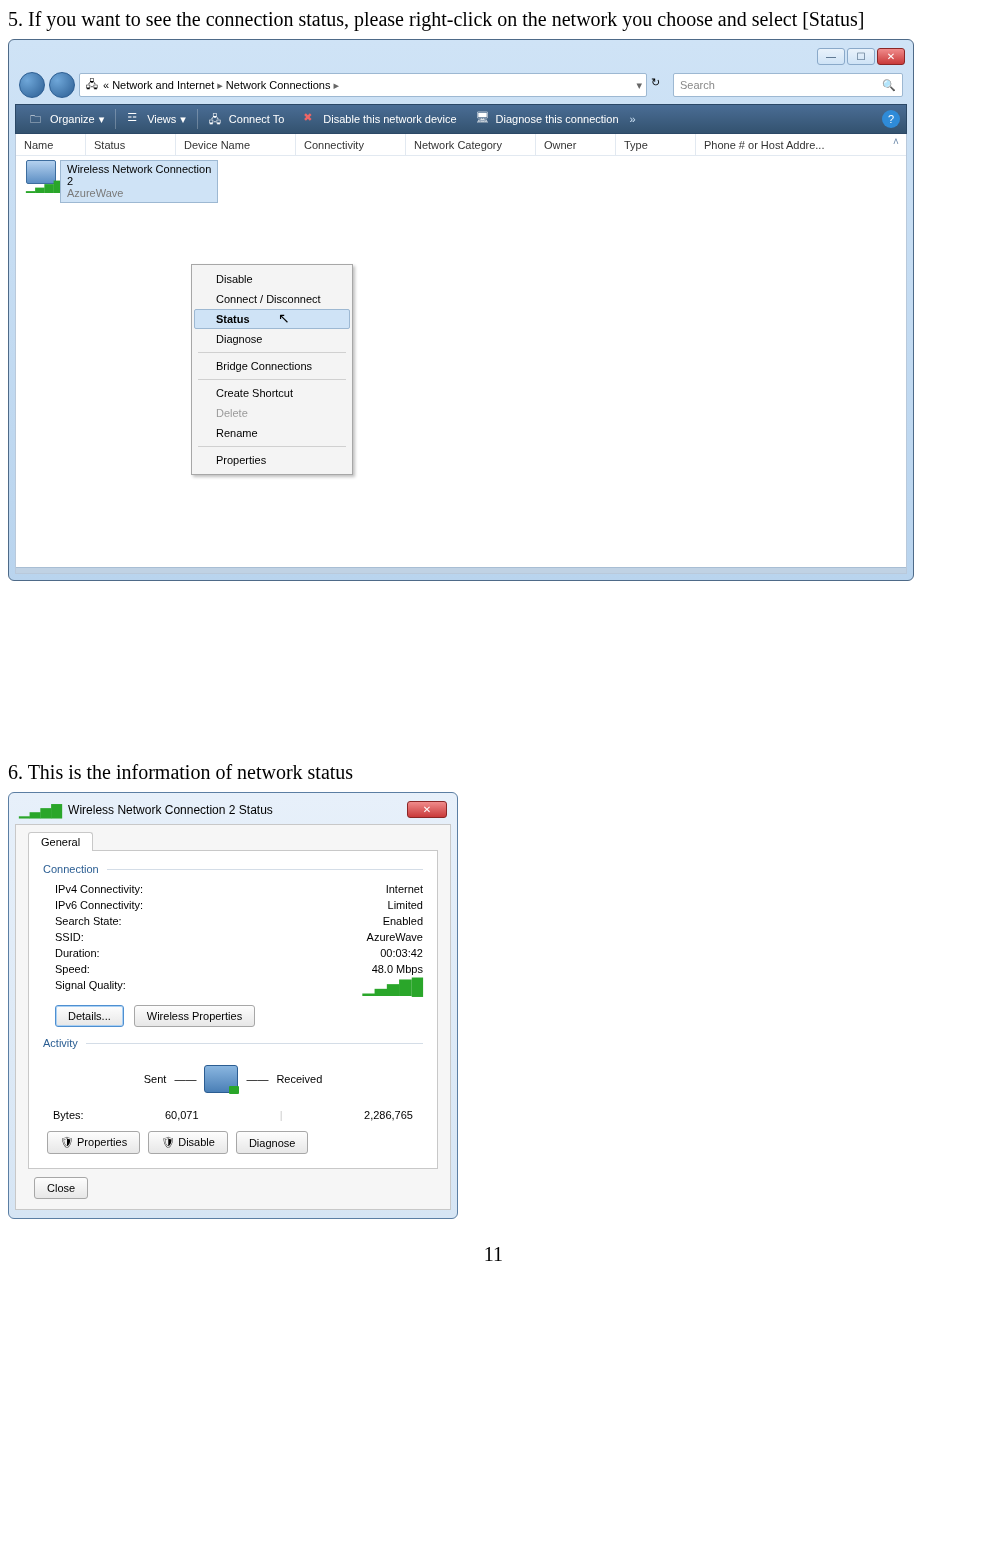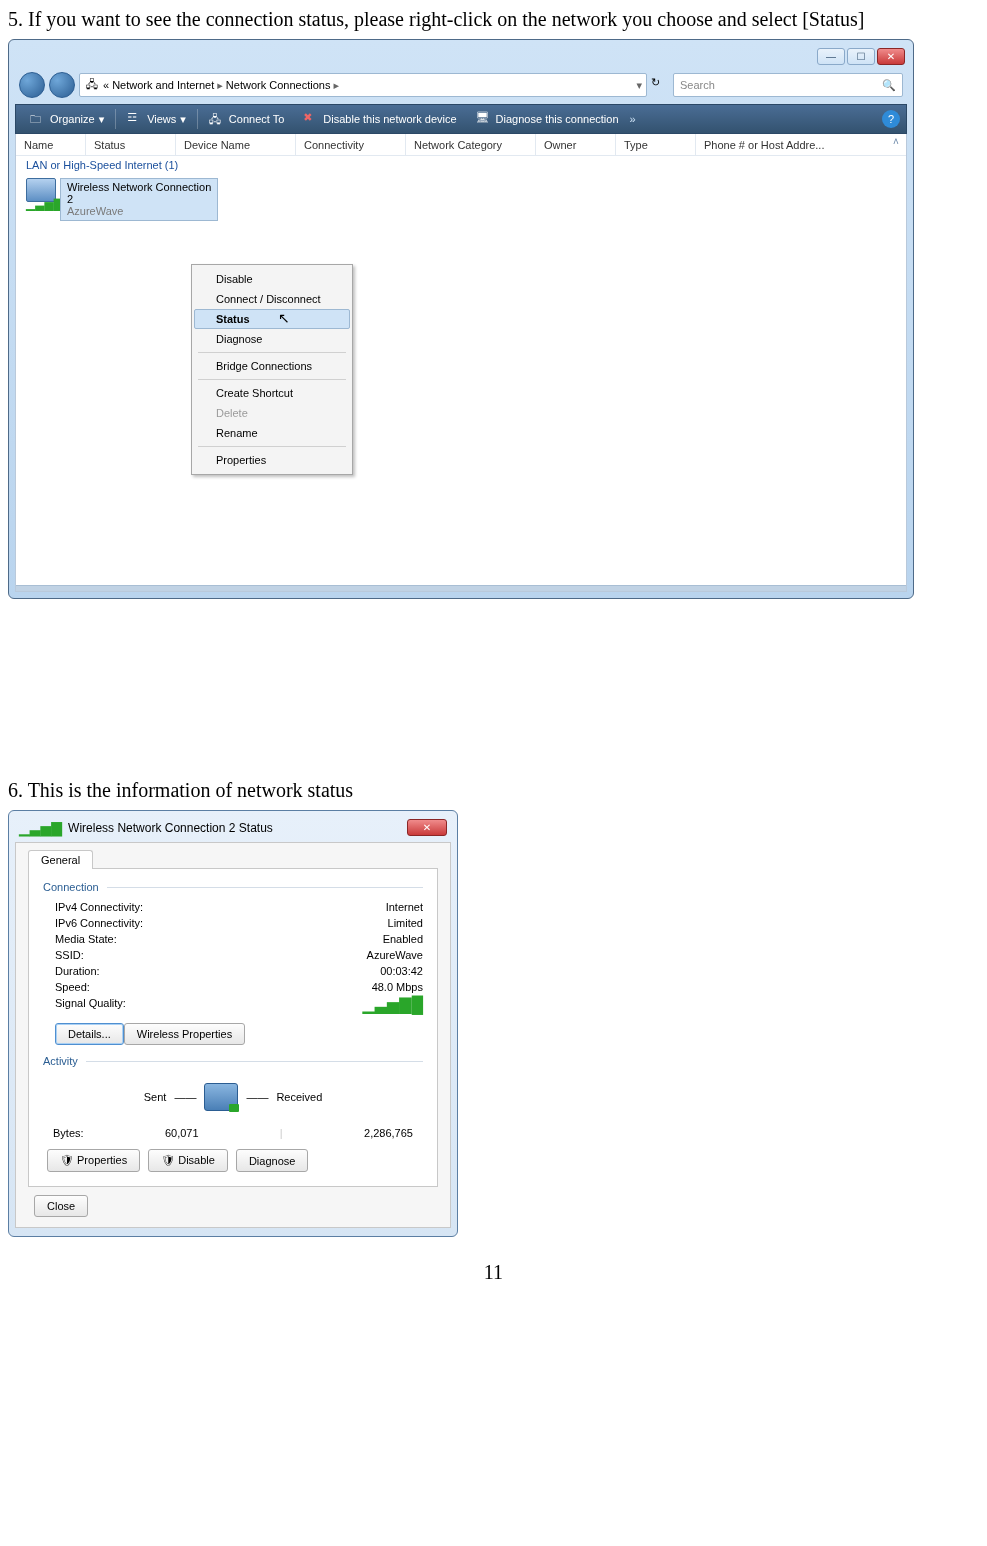--- a/index.html
+++ b/index.html
@@ -117,21 +117,20 @@
     <div class="cols">
       <div class="col" style="width:70px">Name</div>
       <div class="col" style="width:90px">Status</div>
       <div class="col" style="width:120px">Device Name</div>
       <div class="col" style="width:110px">Connectivity</div>
       <div class="col" style="width:130px">Network Category</div>
       <div class="col" style="width:80px">Owner</div>
       <div class="col" style="width:80px">Type</div>
       <div class="col">Phone # or Host Addre...</div>
     </div>
-    <div class="grp"><span>LAN or High-Speed Internet (1)</span></div>
     <div class="row">
       <div style="width:34px">
         <div style="width:30px;height:24px;background:linear-gradient(#b4d1ef,#5d8fc4);border:1px solid #3d6d9e;border-radius:2px"></div>
         <div class="sig" style="font-size:12px;margin-top:-4px">▁▃▅▇</div>
       </div>
       <div class="selrow">
         <div class="wname">Wireless Network Connection</div>
         <div class="wname">2</div>
         <div class="ssid">AzureWave</div>
       </div>
@@ -179,41 +178,41 @@
       <div style="padding-left:12px">
         <div class="kv">
             <span>IPv4 Connectivity:</span>
             <span>Internet</span>
           </div>
         <div class="kv">
             <span>IPv6 Connectivity:</span>
             <span>Limited</span>
           </div>
         <div class="kv">
-            <span>Media State:</span>
+            <span>Search State:</span>
             <span>Enabled</span>
           </div>
         <div class="kv">
             <span>SSID:</span>
             <span>AzureWave</span>
           </div>
         <div class="kv">
             <span>Duration:</span>
             <span>00:03:42</span>
           </div>
         <div class="kv">
             <span>Speed:</span>
             <span>48.0 Mbps</span>
           </div>
         <div class="kv">
             <span>Signal Quality:</span>
             <span class="sig">▁▃▅▇█</span>
           </div>
       </div>
-      <div style="display:flex;gap:0;margin:8px 0 4px 12px">
+      <div style="display:flex;gap:10px;margin:8px 0 4px 12px">
         <button class="btn primary">Details...</button>
         <button class="btn">Wireless Properties</button>
       </div>
 
       <div class="grptitle" style="margin-top:10px">
           <span>Activity</span>
           <span class="line"></span>
         </div>
       <div class="centeric">
         <span>Sent</span>

